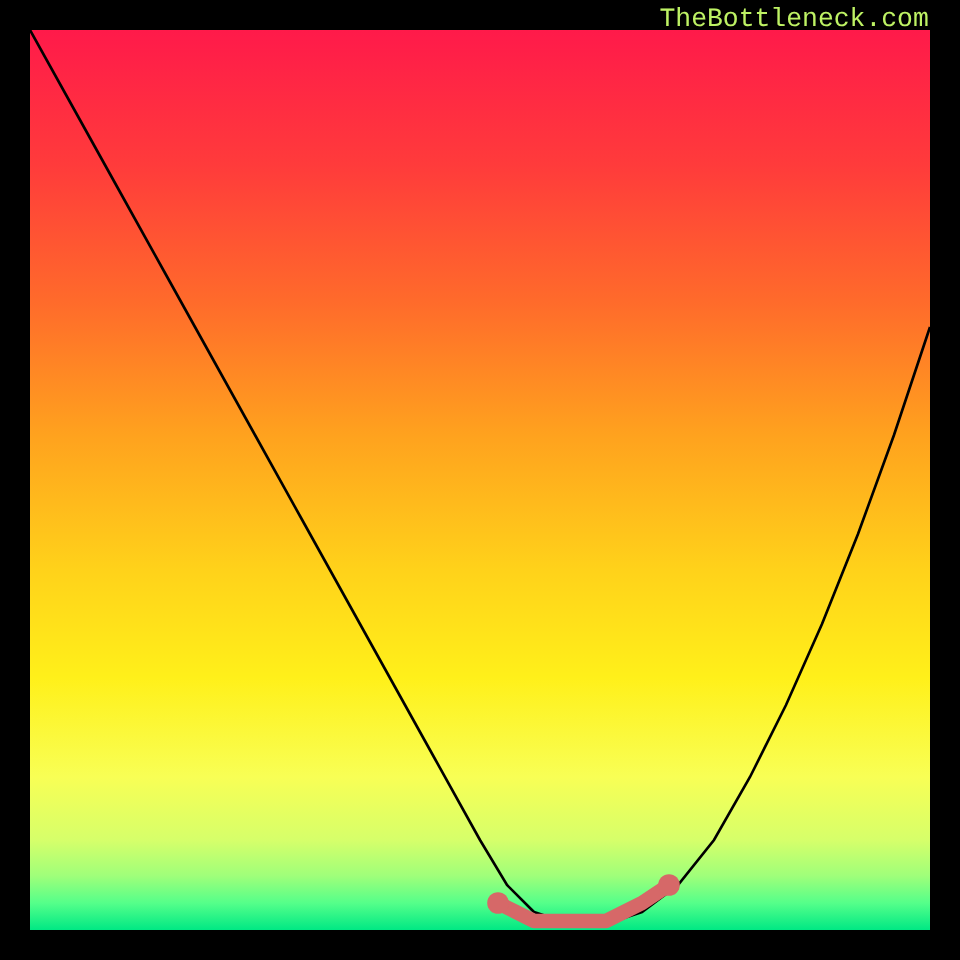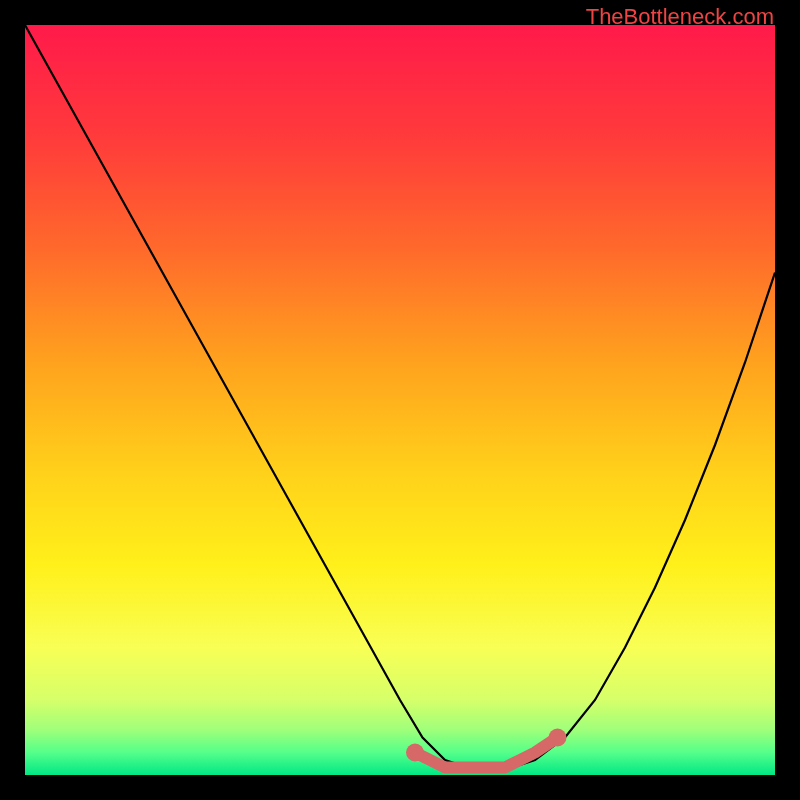--- a/index.html
+++ b/index.html
@@ -15,22 +15,22 @@
     top: 25px;
     left: 25px;
     width: 750px;
     height: 750px;
     overflow: hidden;
   }
   .watermark {
     position: absolute;
     top: 4px;
     right: 26px;
-    color: #ef4444;
-    font-family: Liberation Sans, sans-serif;
+    color: #bef264;
+    font-family: Liberation Mono, monospace;
     font-size: 22px;
     font-weight: 500;
   }
   .gradient-bg {
     position: absolute;
     inset: 0;
   }
   .curve {
     position: absolute;
     inset: 0;

